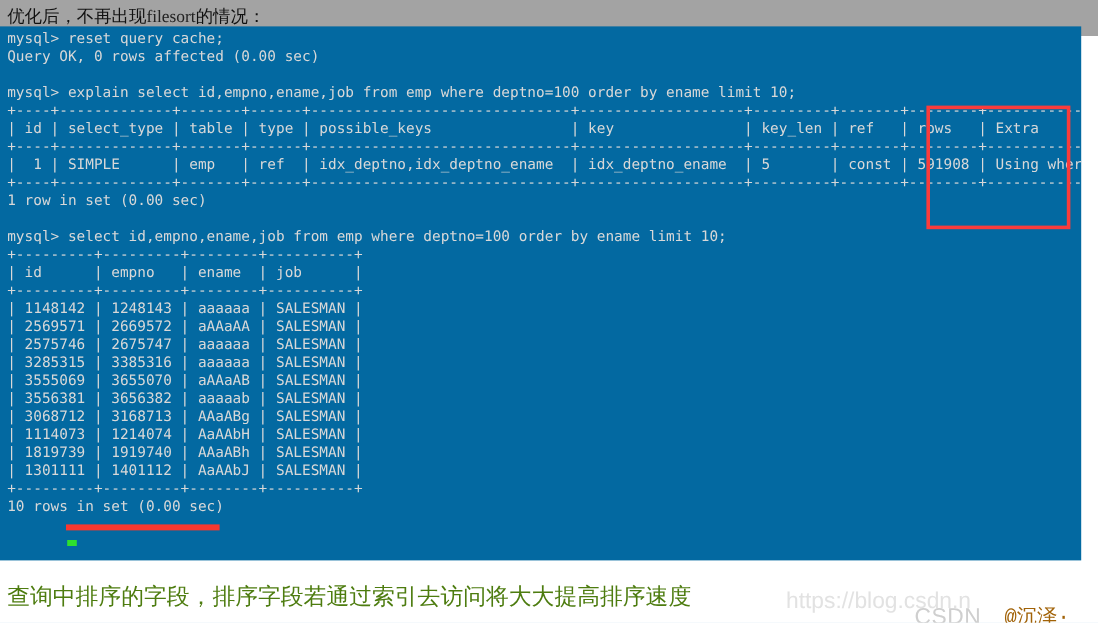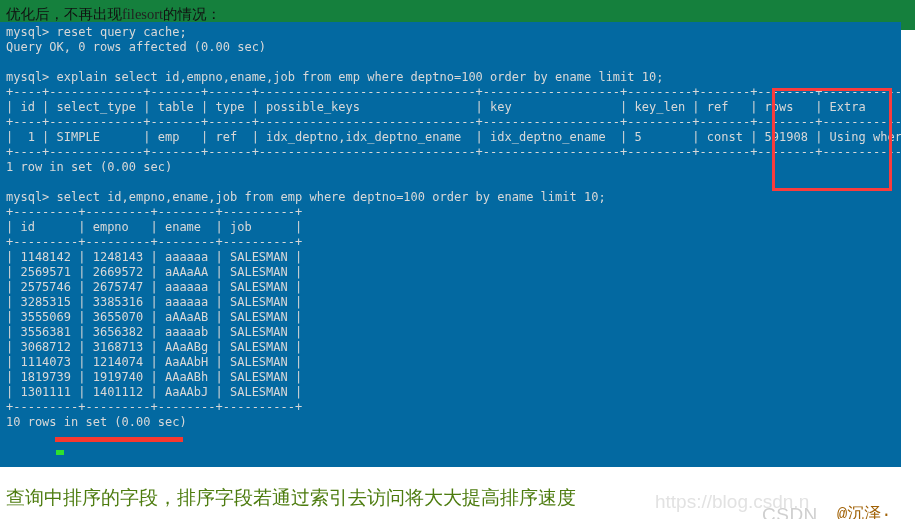--- a/index.html
+++ b/index.html
@@ -23,21 +23,21 @@
     top: 0;
     width: 915px;
     height: 30px;
     box-sizing: border-box;
     padding: 3px 0 0 6px;
     font-family: "Liberation Serif", "DejaVu Serif", serif;
     font-size: 14.5px;
     line-height: 22px;
     color: #111111;
     white-space: nowrap;
-    background: #15803d;
+    background: #a3a3a3;
   }
   #top-caption .hl {
     color: #222222;
   }
 
   
   #terminal {
     position: absolute;
     left: 0;
     top: 22px;

